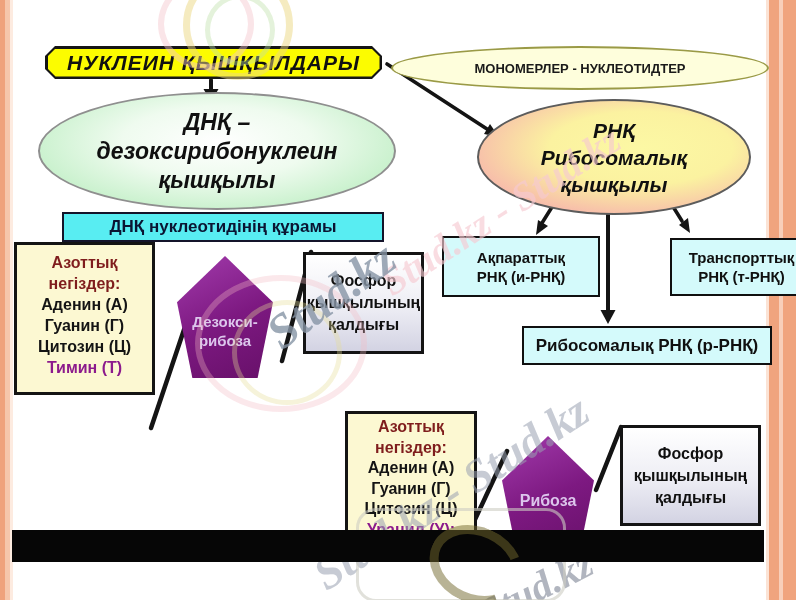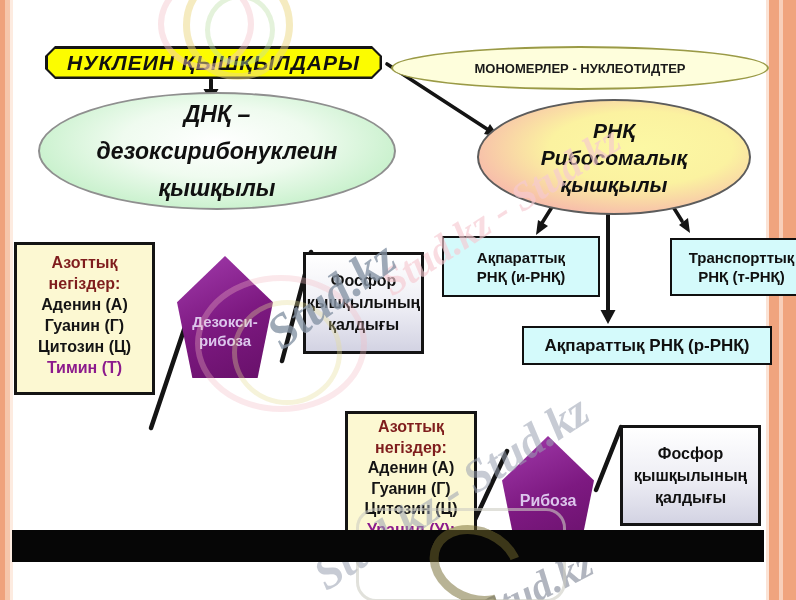--- a/index.html
+++ b/index.html
@@ -25,21 +25,21 @@
 
   
   .monomer{position:absolute;left:391px;top:46px;width:374px;height:40px;border-radius:50%;
     background:#FEFEDC;border:2px solid #9A9A46;z-index:3;display:flex;align-items:center;justify-content:center;
     font-size:13px;color:#1a1a1a;}
 
   
   .dna-ellipse{position:absolute;left:38px;top:92px;width:354px;height:114px;border-radius:50%;z-index:3;
     background:radial-gradient(ellipse at 50% 42%,#ffffff 0%,#EFFBEF 38%,#C9F1CD 74%,#9FE2AA 100%);
     border:2px solid #8f8f8f;display:flex;flex-direction:column;align-items:center;justify-content:center;
-    font-style:italic;font-size:23px;line-height:29px;color:#101010;gap:8px;}
+    font-style:italic;font-size:23px;line-height:29px;color:#101010;}
   .rna-ellipse{position:absolute;left:477px;top:99px;width:270px;height:112px;border-radius:50%;z-index:3;
     background:radial-gradient(ellipse at 60% 42%,#FCF8A4 0%,#FBF2A0 40%,#F7BBAB 76%,#F087AC 100%);
     border:2px solid #5c5c5c;display:flex;flex-direction:column;align-items:center;justify-content:center;
     font-style:italic;font-size:21px;line-height:27px;color:#101010;}
 
   
   .cyan-header{position:absolute;background:#58EDF2;border:2px solid #14142a;z-index:3;
     display:flex;align-items:center;justify-content:center;font-size:17px;color:#0A1432;}
   .cyan-header.dna{left:62px;top:212px;width:318px;height:26px;}
   .cyan-header.rna{left:428px;top:377px;width:329px;height:29px;}
@@ -153,23 +153,26 @@
 
   <div class="rna-type info">
     <span>Ақпараттық</span>
     <span>РНҚ (и-РНҚ)</span>
   </div>
   <div class="rna-type transport">
     <span>Транспорттық</span>
     <span>РНҚ (т-РНҚ)</span>
   </div>
   <div class="rna-type ribosomal">
-    <span>Ақпараттық РНҚ (р-РНҚ)</span>
-  </div>
-
+    <span>Рибосомалық РНҚ (р-РНҚ)</span>
+  </div>
+
+  <div class="cyan-header dna">
+    <span>ДНҚ нуклеотидінің құрамы</span>
+  </div>
 
   <div class="bases-box dna">
     <div class="red-txt">Азоттық</div>
     <div class="red-txt">негіздер:</div>
     <div>Аденин (А)</div>
     <div>Гуанин (Г)</div>
     <div>Цитозин (Ц)</div>
     <div class="purple-txt">Тимин (Т)</div>
   </div>
 

